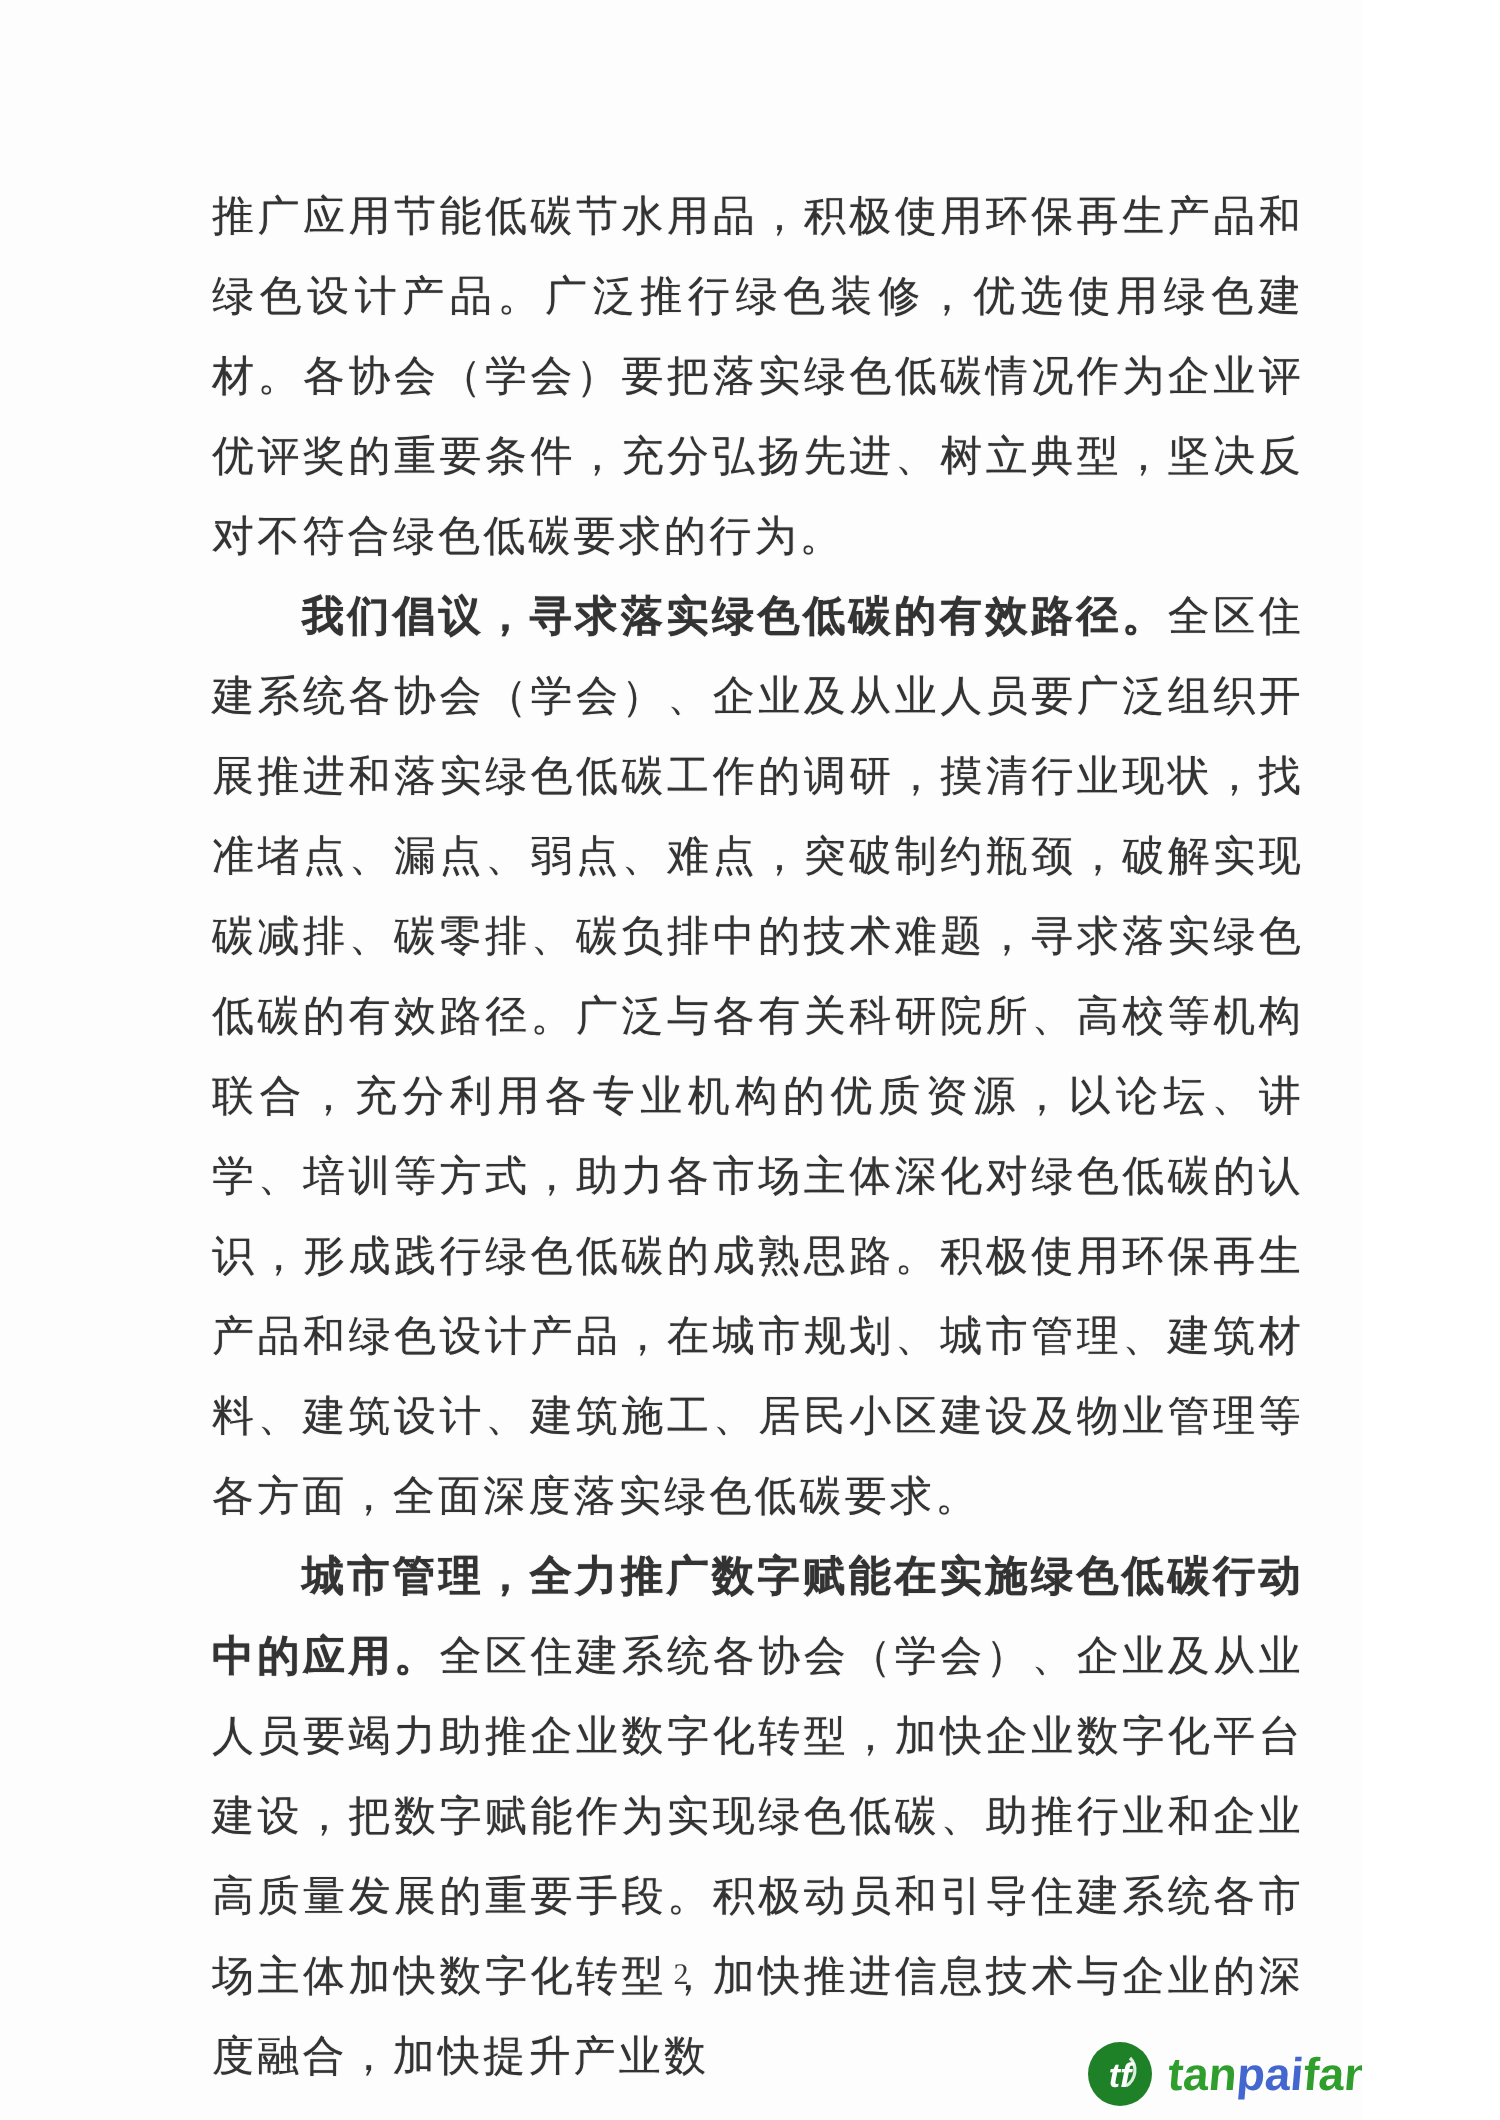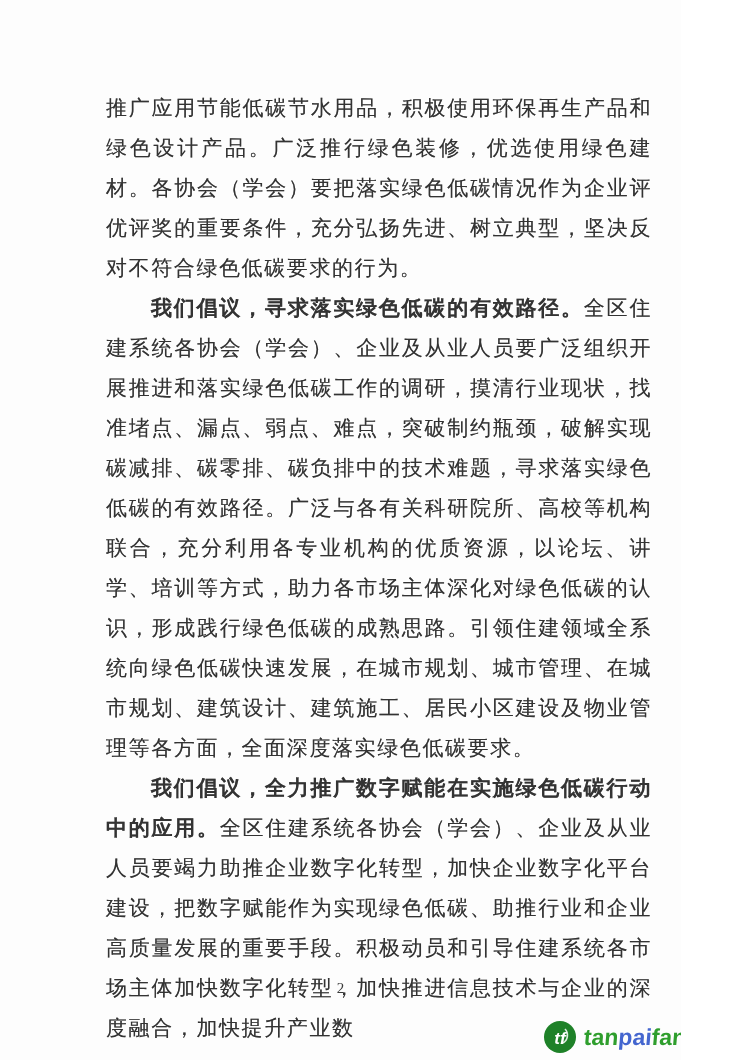--- a/index.html
+++ b/index.html
@@ -72,22 +72,22 @@
   .wm-green { color: #2f9e2d; }
   .wm-blue  { color: #4466cf; }
 </style>
 </head>
 <body>
 
 <div class="page">
 
   <div class="content">
     <p><span>推广应用节能低碳节水用品，积极使用环保再生产品和绿色设计产品。广泛推行绿色装修，优选使用绿色建材。各协会（学会）要把落实绿色低碳情况作为企业评优评奖的重要条件，充分弘扬先进、树立典型，坚决反对不符合绿色低碳要求的行为。</span></p>
-    <p class="para-indent"><span class="lead">我们倡议，寻求落实绿色低碳的有效路径。</span><span>全区住建系统各协会（学会）、企业及从业人员要广泛组织开展推进和落实绿色低碳工作的调研，摸清行业现状，找准堵点、漏点、弱点、难点，突破制约瓶颈，破解实现碳减排、碳零排、碳负排中的技术难题，寻求落实绿色低碳的有效路径。广泛与各有关科研院所、高校等机构联合，充分利用各专业机构的优质资源，以论坛、讲学、培训等方式，助力各市场主体深化对绿色低碳的认识，形成践行绿色低碳的成熟思路。引领住建领域全系统向绿色低碳快速发展，在城市规划、城市管理、在城市规划、建筑设计、建筑施工、居民小区建设及物业管理等各方面，全面深度落实绿色低碳要求。</span></p>
-    <p class="para-indent"><span class="lead">我们倡议，全力推广数字赋能在实施绿色低碳行动中的应用。</span><span>全区住建系统各协会（学会）、企业及从业人员要竭力助推企业数字化转型，加快企业数字化平台建设，把数字赋能作为实现绿色低碳、助推行业和企业高质量发展的重要手段。积极动员和引导住建系统各市场主体加快数字化转型，加快推进信息技术与企业的深度融合，加快提升产业数</span></p>
+    <p class="para-indent"><span class="lead">我们倡议，寻求落实绿色低碳的有效路径。</span><span>全区住建系统各协会（学会）、企业及从业人员要广泛组织开展推进和落实绿色低碳工作的调研，摸清行业现状，找准堵点、漏点、弱点、难点，突破制约瓶颈，破解实现碳减排、碳零排、碳负排中的技术难题，寻求落实绿色低碳的有效路径。广泛与各有关科研院所、高校等机构联合，充分利用各专业机构的优质资源，以论坛、讲学、培训等方式，助力各市场主体深化对绿色低碳的认识，形成践行绿色低碳的成熟思路。积极使用环保再生产品和绿色设计产品，在城市规划、城市管理、建筑材料、建筑设计、建筑施工、居民小区建设及物业管理等各方面，全面深度落实绿色低碳要求。</span></p>
+    <p class="para-indent"><span class="lead">城市管理，全力推广数字赋能在实施绿色低碳行动中的应用。</span><span>全区住建系统各协会（学会）、企业及从业人员要竭力助推企业数字化转型，加快企业数字化平台建设，把数字赋能作为实现绿色低碳、助推行业和企业高质量发展的重要手段。积极动员和引导住建系统各市场主体加快数字化转型，加快推进信息技术与企业的深度融合，加快提升产业数</span></p>
   </div>
 
   <div class="page-number">2</div>
 
   <div class="watermark">
     <svg class="watermark-icon" viewBox="0 0 34 34">
       <circle cx="17" cy="17" r="16" fill="#1e8128"></circle>
       <text x="17" y="23.5" text-anchor="middle" font-family="Liberation Sans, sans-serif" font-size="17" font-weight="bold" font-style="italic" fill="#ffffff">tf</text>
       <path d="M22 9 C 26 13, 25 20, 20 23" stroke="#ffffff" stroke-width="1.6" fill="none" opacity="0.85"></path>
     </svg>

